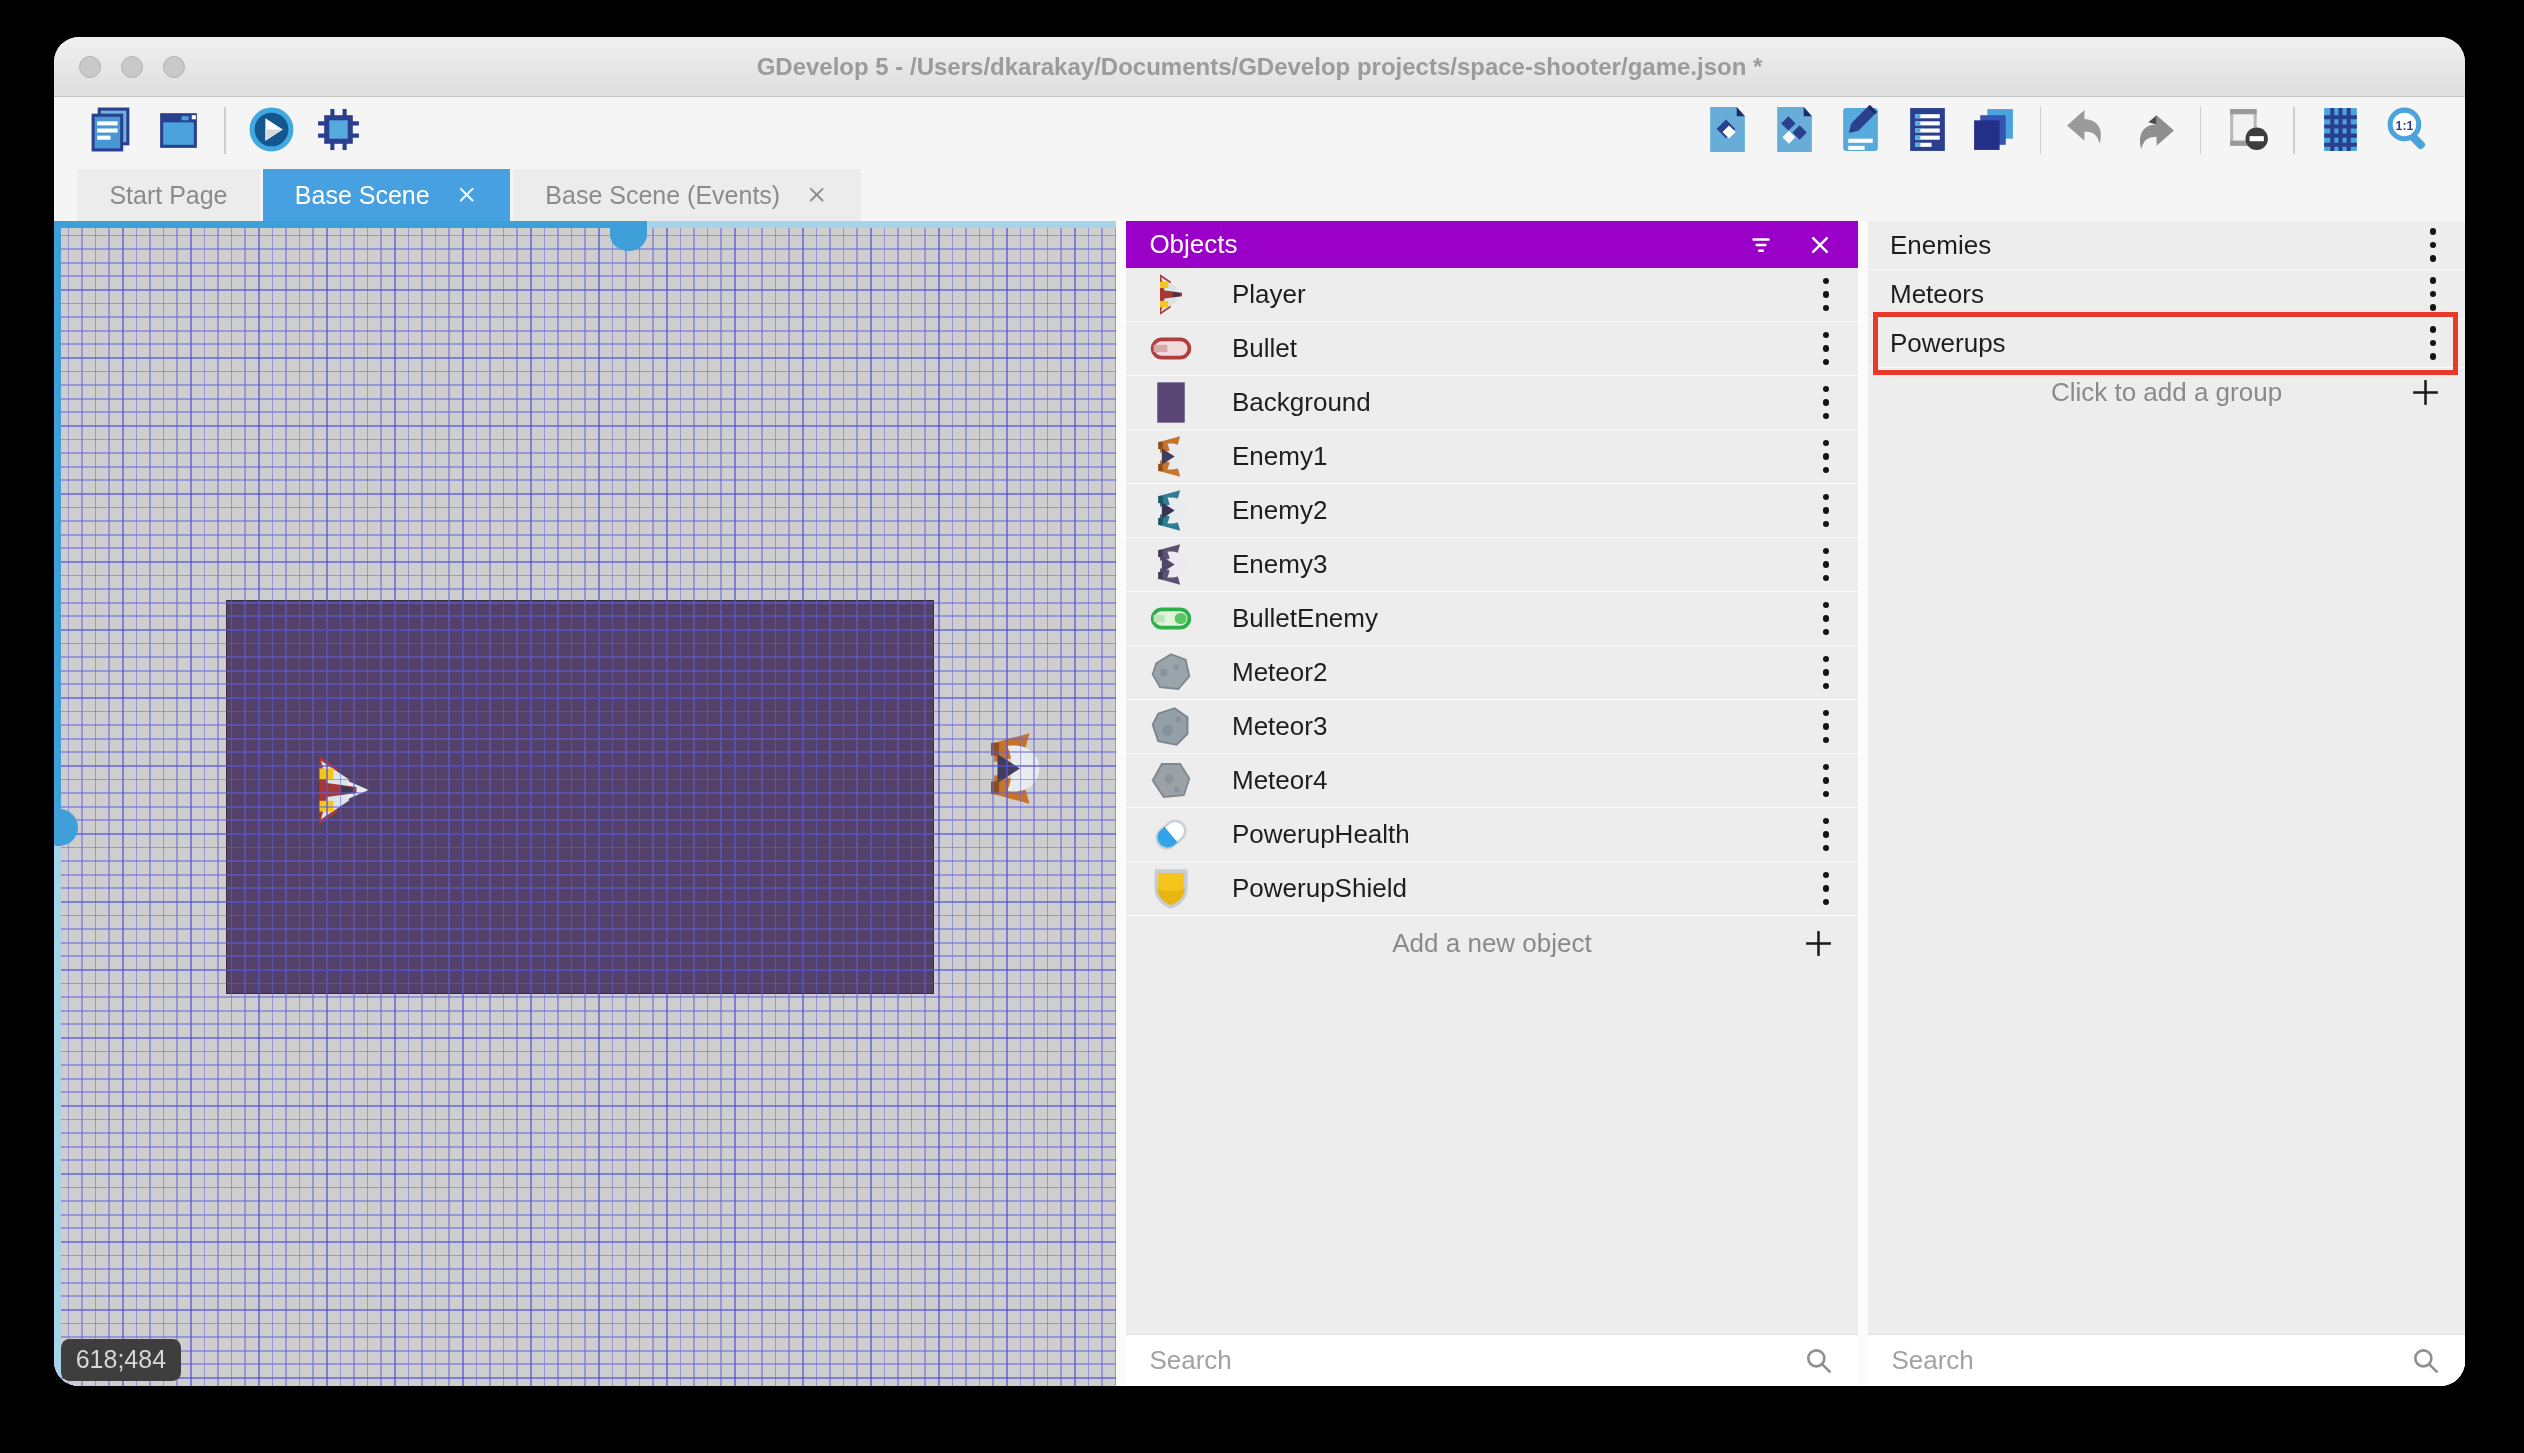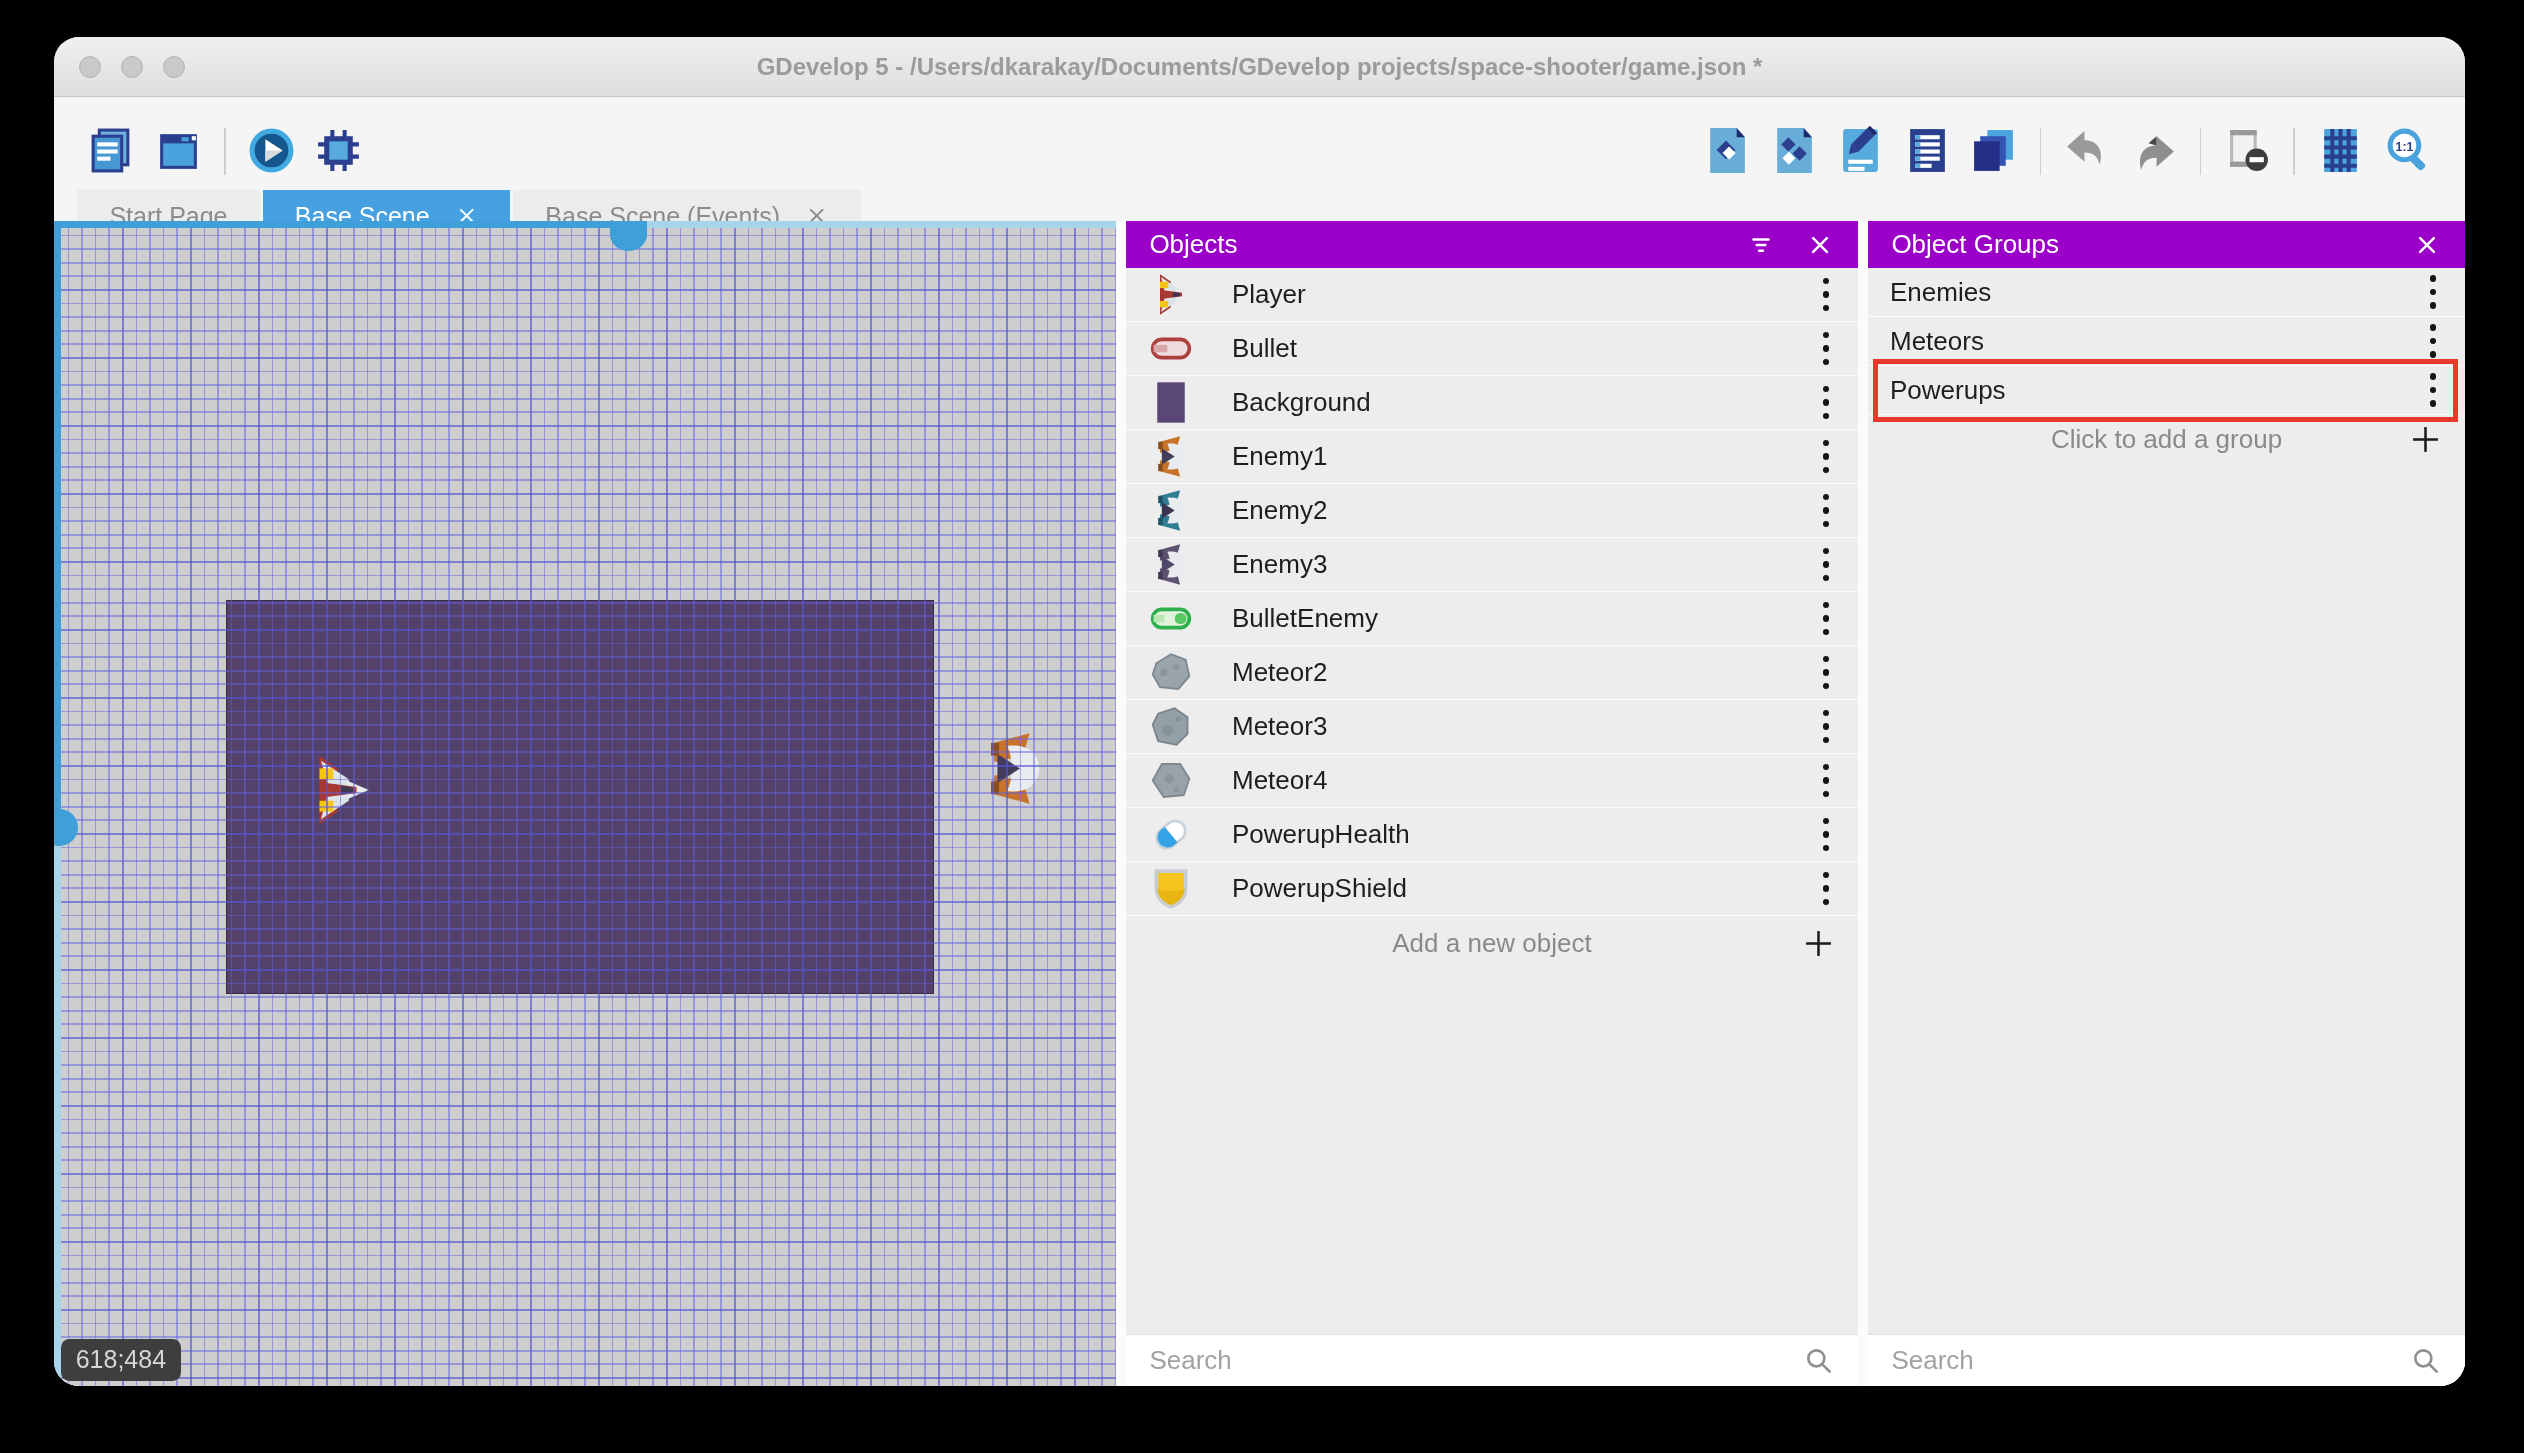--- a/index.html
+++ b/index.html
@@ -12,21 +12,21 @@
   
   .titlebar { position:relative; height:60px;
               background:linear-gradient(#f0f0f0,#dedede);
               border-bottom:1.7px solid #c6c6c6; }
   .traffic-lights { position:absolute; left:25px; top:19px; display:flex; gap:20px; z-index:2; }
   .light { width:22px; height:22px; border-radius:50%; background:#c9c9c9; border:1.7px solid #b2b2b2; }
   .window-title { position:absolute; inset:0; text-align:center; line-height:60px;
                   font-size:24px; font-weight:bold; color:#9b9b9b; }
 
   
-  .toolbar { height:67px; background:#f5f5f5; display:flex; align-items:center; padding:0 30px;margin-top:21px; }
+  .toolbar { height:67px; background:#f5f5f5; display:flex; align-items:center; padding:0 30px; }
   .tb-group { display:flex; align-items:center; gap:11.7px; }
   .tb-btn { width:55px; height:55px; border:none; background:transparent; display:flex;
             align-items:center; justify-content:center; cursor:pointer; }
   .tb-btn svg { width:49px; height:49px; }
   .tb-divider { width:1.7px; height:47px; background:#cfcfcf; margin:0 18.4px; }
   .tb-spacer { flex:1; }
 
   
   .tabbar { height:57px; background:#f5f5f5; display:flex; align-items:flex-end; padding-left:23.4px; }
   .tab { height:52px; display:flex; align-items:center; gap:25px; padding:0 32px;
@@ -559,31 +559,20 @@
               <circle cx="20" cy="20" r="12" fill="none" stroke="#8f8f8f" stroke-width="4"></circle>
               <line x1="29" y1="29" x2="40" y2="40" stroke="#8f8f8f" stroke-width="4" stroke-linecap="round"></line>
             </svg>
         </span>
       </footer>
     </section>
 
     <div class="panel-gap"></div>
 
     <section class="panel groups-panel">
-      <header class="panel-header">
-        <span class="panel-title">Object Groups</span>
-        <span class="ph-icon">
-          <svg viewBox="0 0 48 48">
-              <g stroke="#fff" stroke-width="4" stroke-linecap="round">
-                <line x1="13" y1="13" x2="35" y2="35"></line>
-                <line x1="35" y1="13" x2="13" y2="35"></line>
-              </g>
-            </svg>
-        </span>
-      </header>
       <div class="rows">
         <div class="row">
             <span class="row-label">Enemies</span>
             <span class="kebab">
               <i></i>
               <i></i>
               <i></i>
             </span>
 
           </div>

